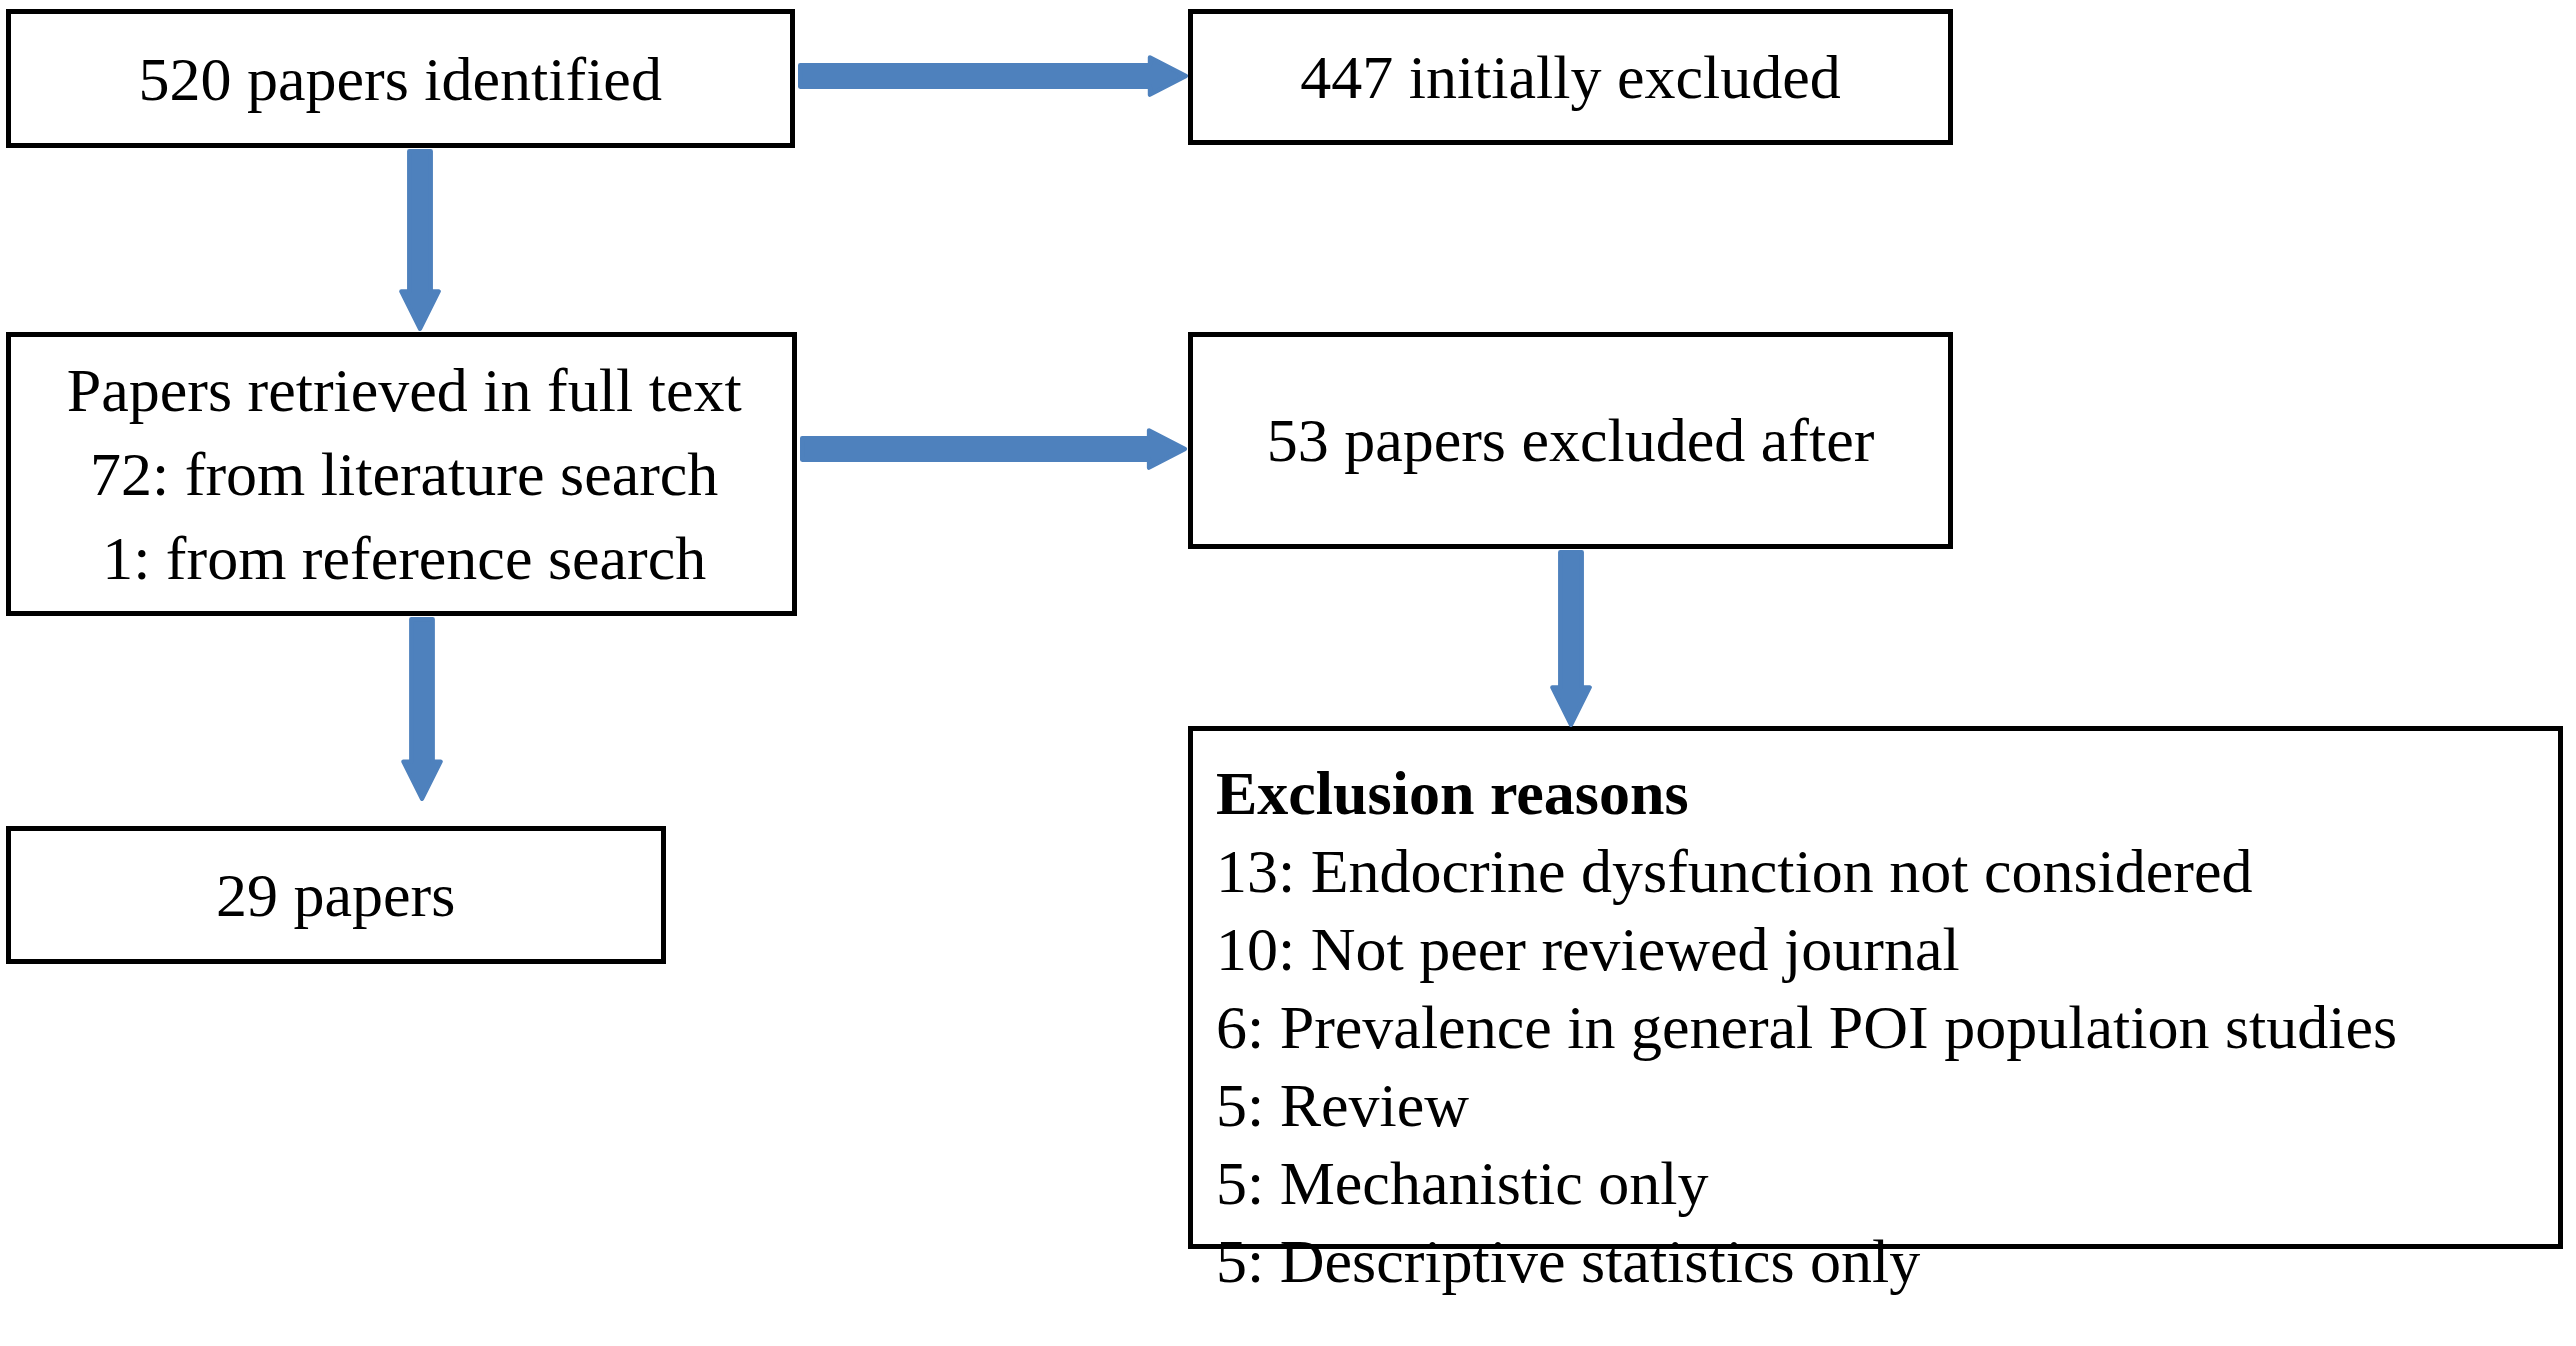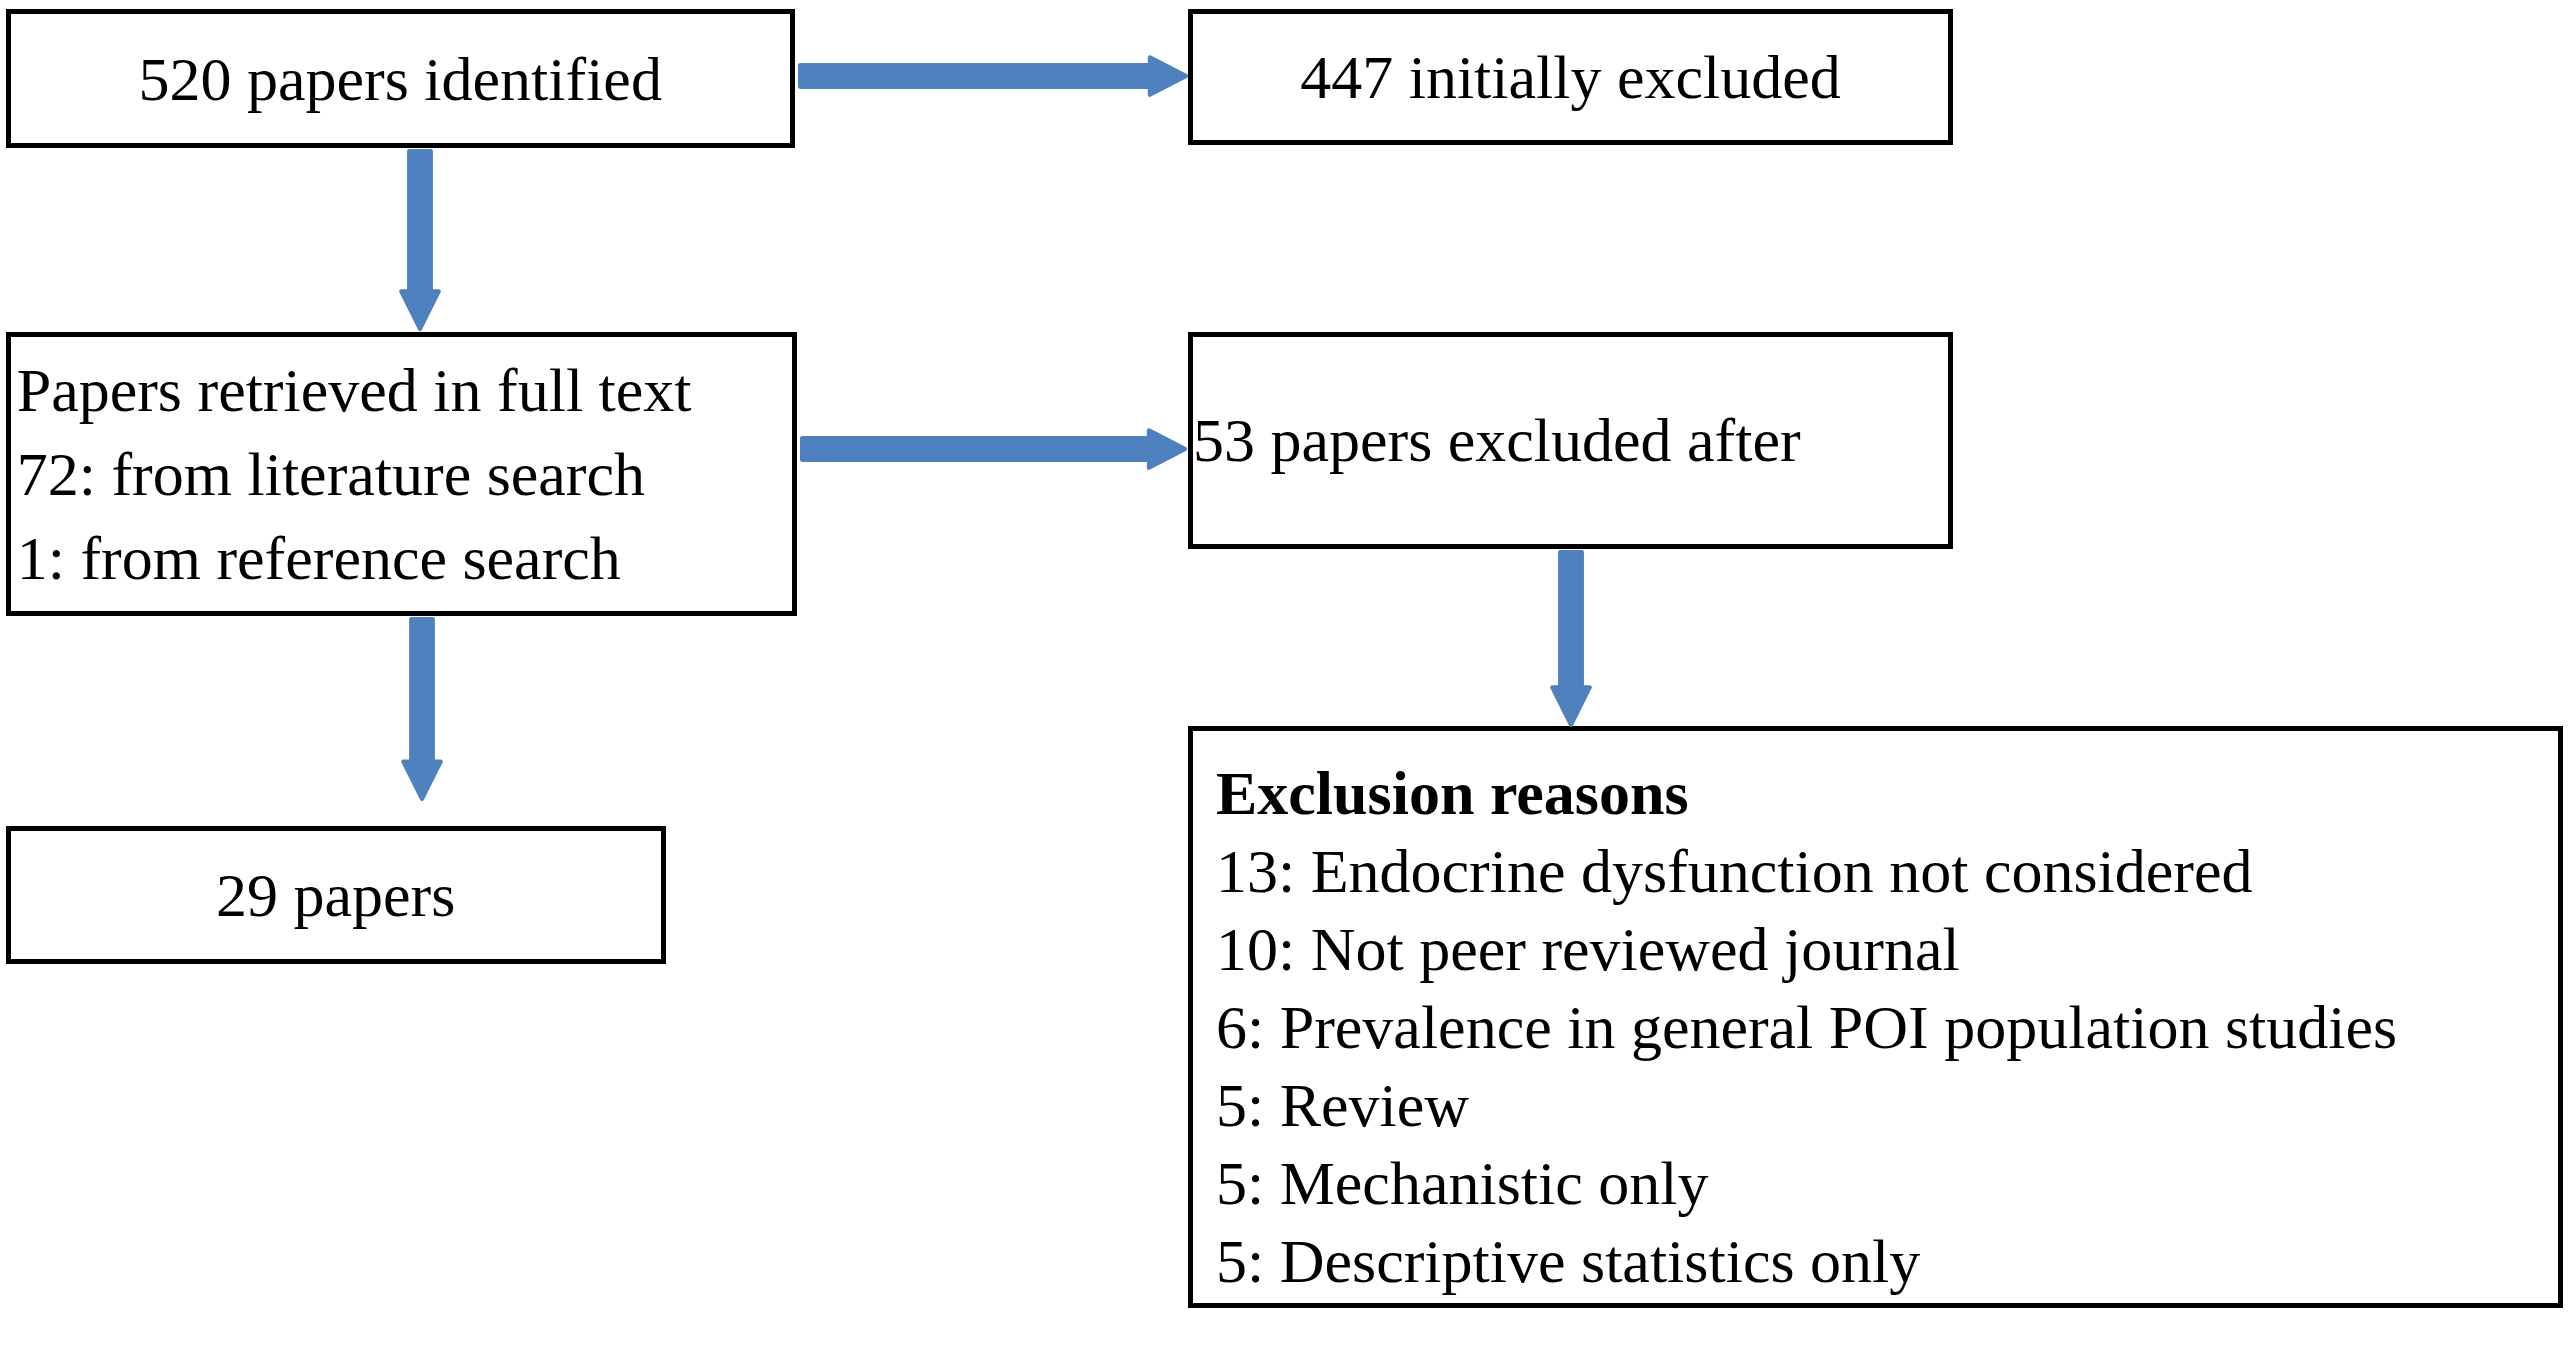--- a/index.html
+++ b/index.html
@@ -19,35 +19,35 @@
     color: var(--text-color);
     overflow: hidden;
   }
   .box {
     position: absolute;
     border: 5px solid var(--box-border);
     background: var(--background);
     display: flex;
     align-items: center;
     justify-content: center;
-    text-align: left;
+    text-align: center;
     font-size: 62px;
     line-height: 1.36;
   }
   .box .lines { width: 100%; }
   .box .lines div { display: block; }
 
   #box-identified { left: 5.7px;    top: 9.3px;   width: 789px; height: 139px; }
   #box-initially-excluded { left: 1188px; top: 9.3px; width: 765px; height: 136px; }
   #box-retrieved { left: 5.7px;    top: 332px;  width: 791px; height: 284px; padding-left: 6px; }
   #box-excluded-after { left: 1188px; top: 332px; width: 765px; height: 217px; }
   #box-final { left: 5.7px;    top: 826px; width: 660px; height: 138px; }
 
   #box-exclusion-reasons {
-    left: 1188px; top: 726px; width: 1375px; height: 582px;
+    left: 1188px; top: 726px; width: 1375px; height: 523px;
     display: block;
     text-align: left;
     padding: 23px 21.5px 0 23px;
     line-height: 78px;
   }
   #box-exclusion-reasons .title { font-weight: bold; }
 
   .arrow { position: absolute; display: block; }
   .arrow polygon {
     fill: var(--arrow-blue);

